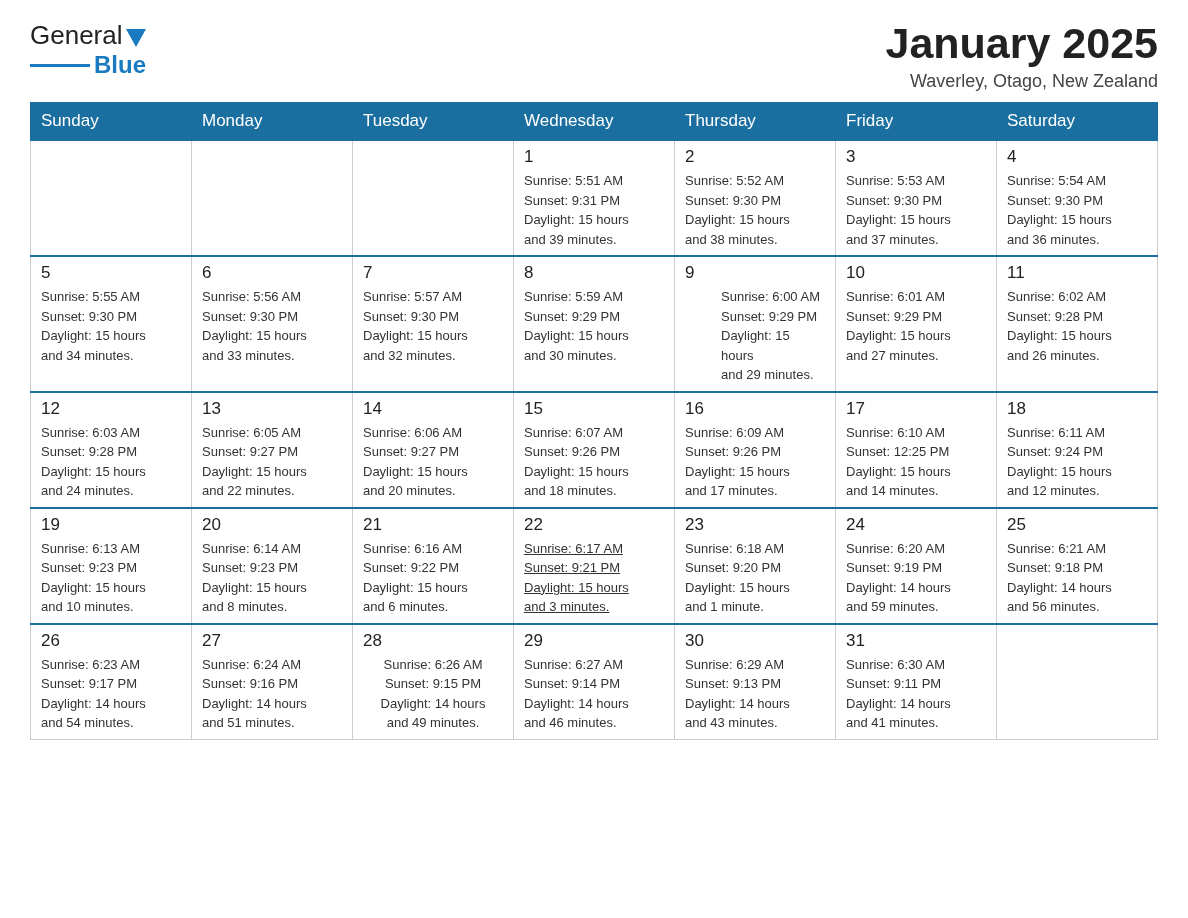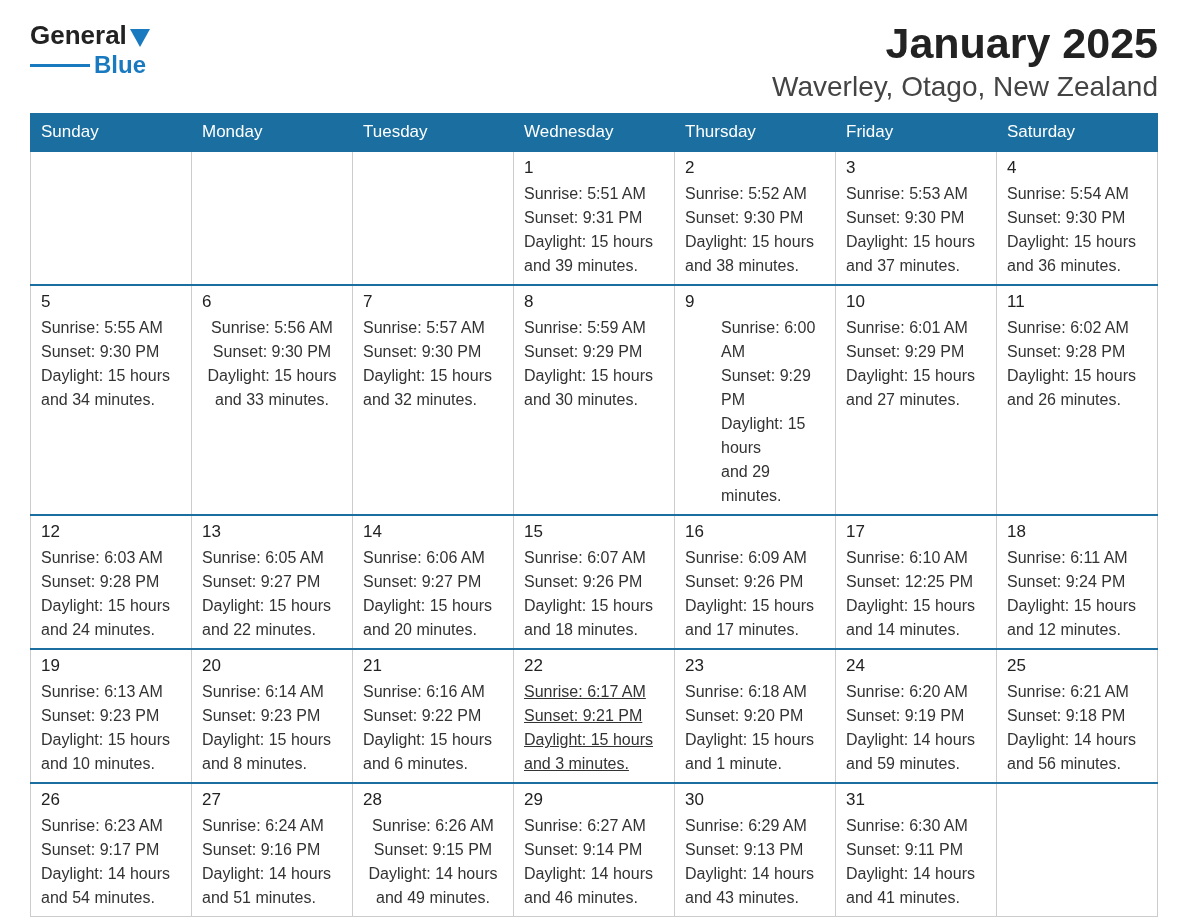--- a/index.html
+++ b/index.html
@@ -21,21 +21,21 @@
       display: flex;
       flex-direction: column;
       align-items: flex-start;
     }
     .logo-text {
       display: flex;
       align-items: center;
     }
     .logo-general {
       font-size: 26px;
-      font-weight: bold;
+      font-weight: normal;
       color: #222;
     }
     .logo-triangle {
       width: 0;
       height: 0;
       border-left: 10px solid transparent;
       border-right: 10px solid transparent;
       border-top: 18px solid #1a7abf;
       margin-left: 3px;
       margin-top: 4px;
@@ -49,21 +49,21 @@
     .title-section {
       text-align: right;
     }
     .main-title {
       font-size: 43px;
       font-weight: bold;
       color: #222;
       line-height: 1.1;
     }
     .subtitle {
-      font-size: 28px;
+      font-size: 18px;
       color: #444;
       margin-top: 4px;
     }
     .calendar {
       width: 100%;
       border-collapse: collapse;
       margin-top: 10px;
       padding-left: 43px;
     }
     .calendar th {
@@ -84,21 +84,21 @@
       height: 110px;
     }
     .day-number {
       font-size: 17px;
       color: #222;
       font-weight: normal;
       display: block;
       margin-bottom: 4px;
     }
     .day-info {
-      font-size: 16px;
+      font-size: 13px;
       color: #333;
       line-height: 1.5;
     }
     .week-row td {
       border-top: 2px solid #1a6fa0;
     }
     .empty-cell {
       background: #fff;
     }
   </style>
@@ -173,21 +173,21 @@
       <tr class="week-row">
         <td>
           <span class="day-number">5</span>
           <div class="day-info" style="white-space: pre-line;">Sunrise: 5:55 AM
 Sunset: 9:30 PM
 Daylight: 15 hours
 and 34 minutes.</div>
         </td>
         <td>
           <span class="day-number">6</span>
-          <div class="day-info" style="white-space: pre-line; text-align: center;">Sunrise: 5:56 AM
+          <div class="day-info" style="white-space: pre-line;">Sunrise: 5:56 AM
 Sunset: 9:30 PM
 Daylight: 15 hours
 and 33 minutes.</div>
         </td>
         <td>
           <span class="day-number">7</span>
           <div class="day-info" style="white-space: pre-line;">Sunrise: 5:57 AM
 Sunset: 9:30 PM
 Daylight: 15 hours
 and 32 minutes.</div>

